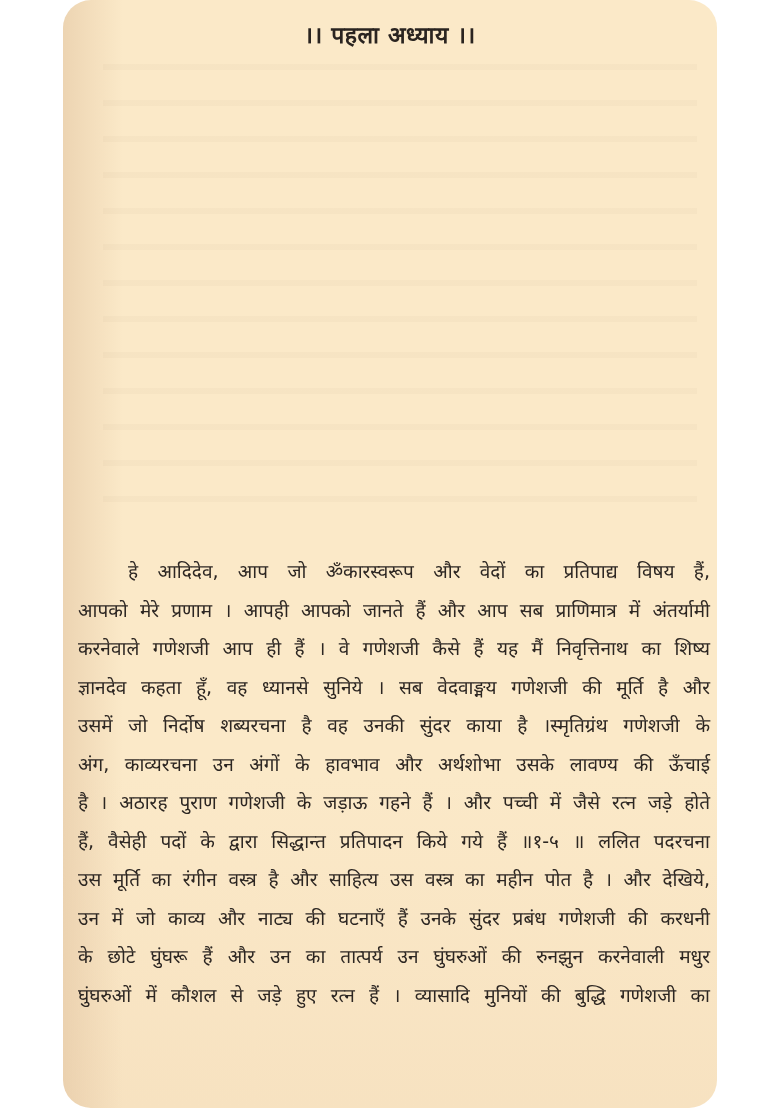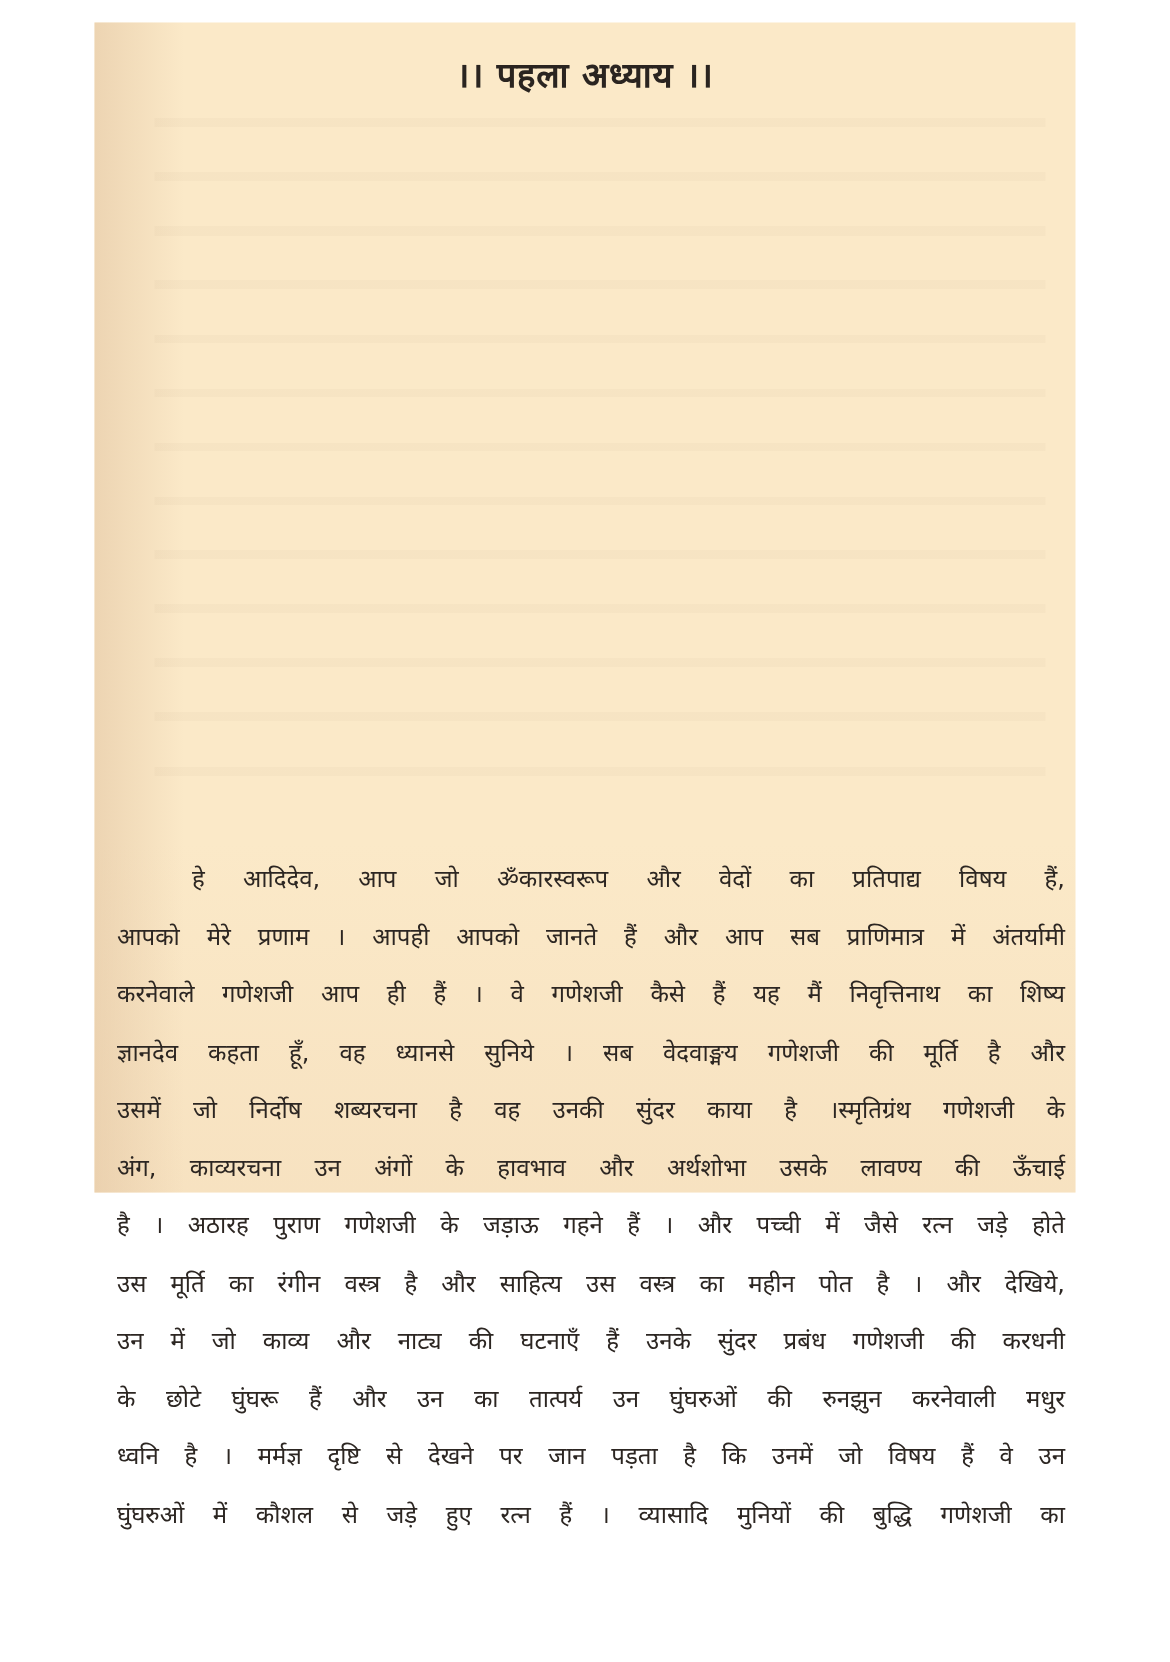--- a/index.html
+++ b/index.html
@@ -9,27 +9,28 @@
   }
   body {
     width: 780px;
     height: 1108px;
     position: relative;
     overflow: hidden;
   }
   .page {
     position: absolute;
     left: 63px;
-    top: 15px;
+    top: 0;
     width: 654px;
-    height: 780px;
+    height: 1108px;
     background: #fbe9c8;
     background-image:
       linear-gradient(90deg, rgba(225,195,160,0.55) 0px, rgba(240,215,180,0.0) 60px),
       linear-gradient(180deg, rgba(255,240,210,0.0) 70%, rgba(235,205,170,0.25) 100%);
+    border-radius: 28px;
   }
   .ghost {
     position: absolute;
     left: 40px;
     right: 20px;
     top: 40px;
     height: 470px;
     opacity: 0.10;
     background-image: repeating-linear-gradient(180deg,
       transparent 0px, transparent 24px,
@@ -47,21 +48,21 @@
     font-weight: bold;
     color: #2a2420;
     letter-spacing: 0.5px;
   }
   .body-text {
     position: absolute;
     left: 15px;
     top: 552px;
     width: 632px;
     font-family: "DejaVu Sans", "Liberation Sans", sans-serif;
-    font-size: 16px;
+    font-size: 19px;
     line-height: 38.5px;
     color: #2c2622;
   }
   .line {
     display: block;
     white-space: nowrap;
     text-align: justify;
     text-align-last: justify;
     height: 38.5px;
   }
@@ -78,19 +79,19 @@
   <div class="chapter-title">।। पहला अध्याय ।।</div>
 
   <div class="body-text">
     <span class="line indent">हे आदिदेव, आप जो ॐकारस्वरूप और वेदों का प्रतिपाद्य विषय हैं,</span>
     <span class="line">आपको मेरे प्रणाम । आपही आपको जानते हैं और आप सब प्राणिमात्र में अंतर्यामी</span>
     <span class="line">करनेवाले गणेशजी आप ही हैं । वे गणेशजी कैसे हैं यह मैं निवृत्तिनाथ का शिष्य</span>
     <span class="line">ज्ञानदेव कहता हूँ, वह ध्यानसे सुनिये । सब वेदवाङ्मय गणेशजी की मूर्ति है और</span>
     <span class="line">उसमें जो निर्दोष शब्यरचना है वह उनकी सुंदर काया है ।स्मृतिग्रंथ गणेशजी के</span>
     <span class="line">अंग, काव्यरचना उन अंगों के हावभाव और अर्थशोभा उसके लावण्य की ऊँचाई</span>
     <span class="line">है । अठारह पुराण गणेशजी के जड़ाऊ गहने हैं । और पच्ची में जैसे रत्न जड़े होते</span>
+    <span class="line">हैं, वैसेही पदों के द्वारा सिद्धान्त प्रतिपादन किये गये हैं ॥१-५ ॥ ललित पदरचना</span>
     <span class="line">उस मूर्ति का रंगीन वस्त्र है और साहित्य उस वस्त्र का महीन पोत है । और देखिये,</span>
     <span class="line">उन में जो काव्य और नाट्य की घटनाएँ हैं उनके सुंदर प्रबंध गणेशजी की करधनी</span>
     <span class="line">के छोटे घुंघरू हैं और उन का तात्पर्य  उन घुंघरुओं की रुनझुन करनेवाली मधुर</span>
-    <span class="line">ध्वनि है । मर्मज्ञ दृष्टि से देखने पर जान पड़ता है कि उनमें जो विषय हैं वे उन</span>
     <span class="line">घुंघरुओं में कौशल से जड़े हुए रत्न हैं । व्यासादि मुनियों की बुद्धि गणेशजी का</span>
   </div>
 </div>
 
 </body></html>

